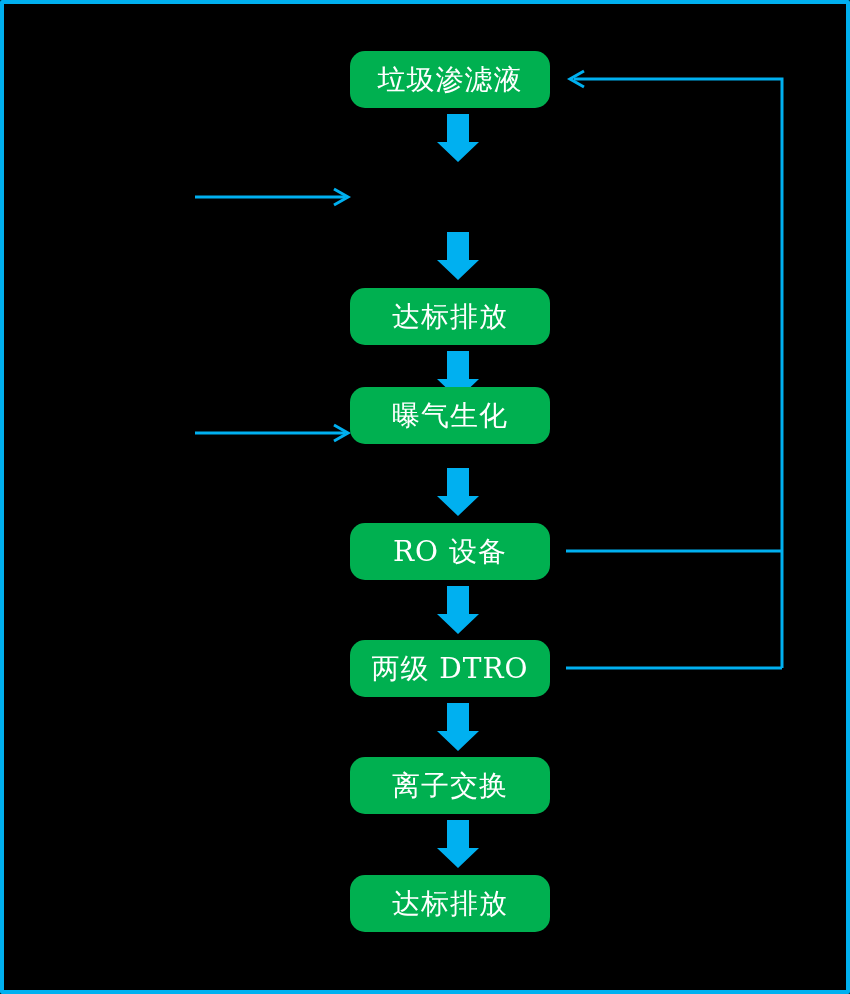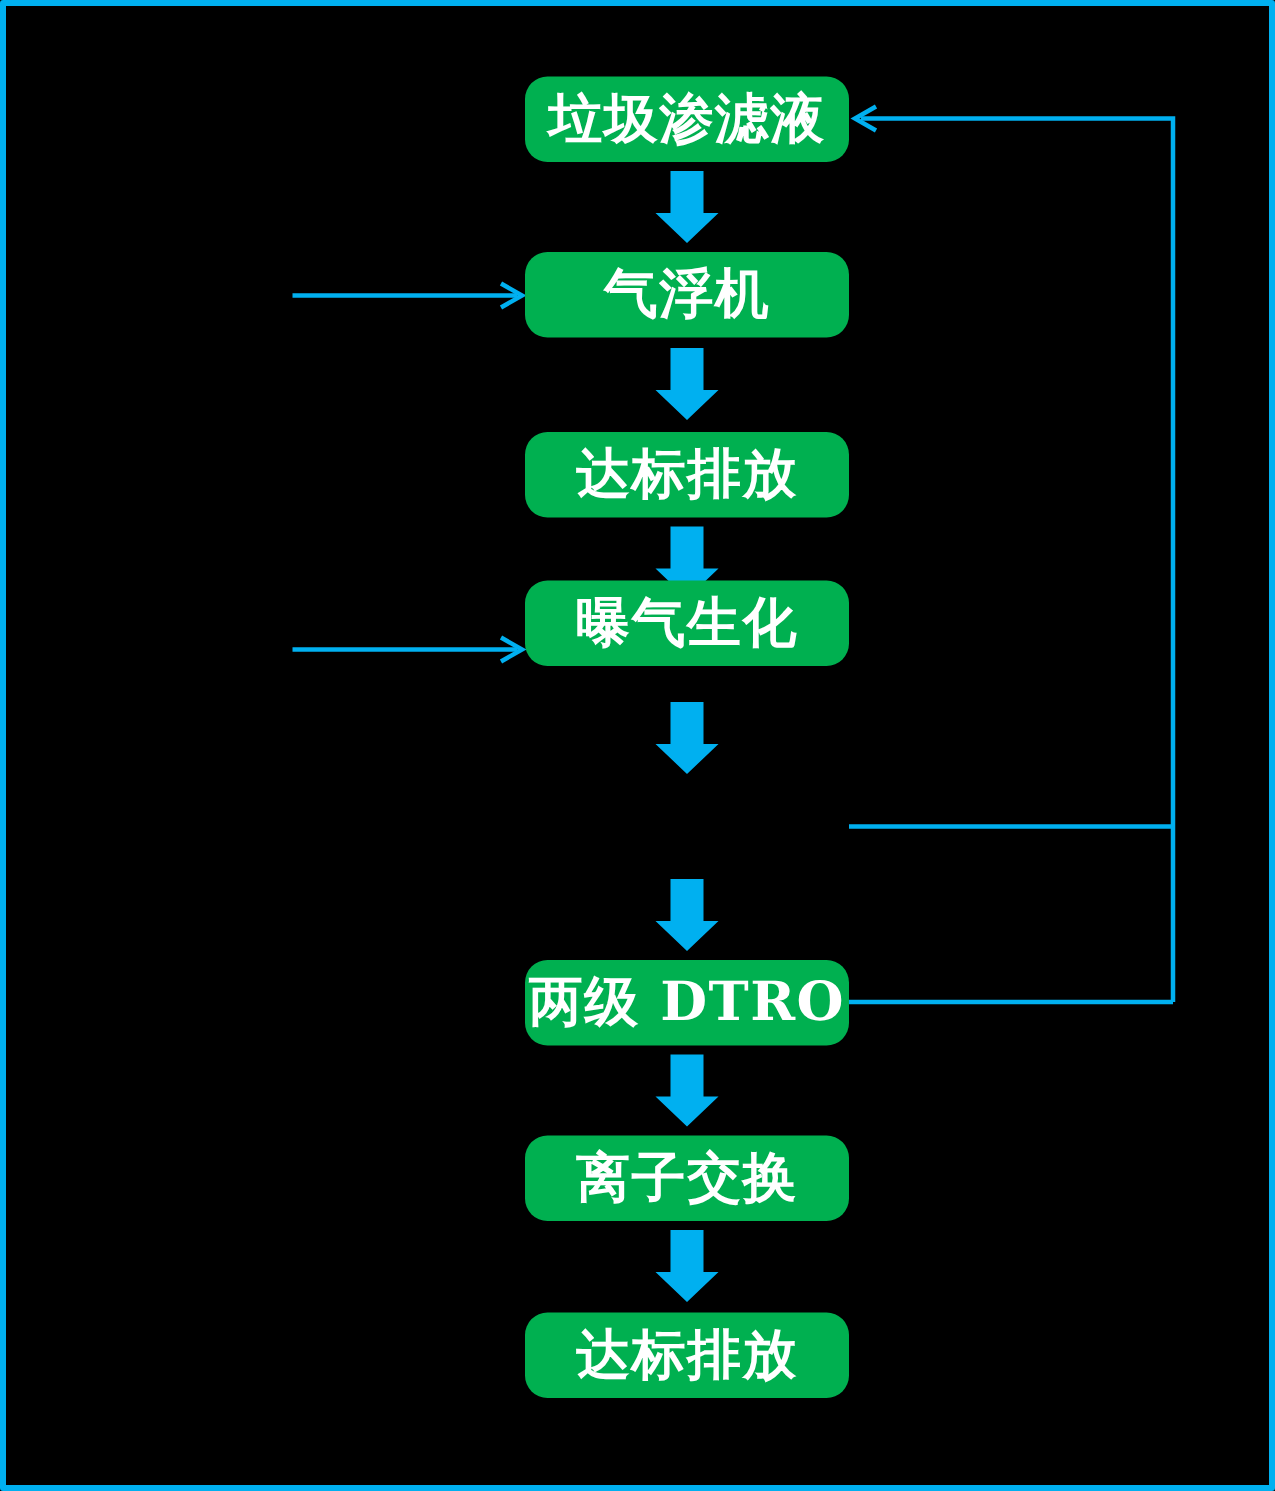--- a/index.html
+++ b/index.html
@@ -22,26 +22,26 @@
     border:4px solid var(--frame);
     border-radius:2px;
     pointer-events:none;
     box-sizing:border-box;
   }
   .connector-layer{
     position:absolute;left:0;top:0;width:850px;height:994px;
   }
   .node{
     position:absolute;
-    left:350px;width:216px;height:57px;
+    left:350px;width:200px;height:57px;
     background:var(--node-fill);
     border-radius:15px;
     color:var(--node-text);
     display:flex;align-items:center;justify-content:center;
-    font-size:36px;font-weight:bold;
+    font-size:28px;font-weight:normal;
     letter-spacing:1px;
     white-space:nowrap;
   }
   .n1{top:51px}.n2{top:168px}.n3{top:288px}.n4{top:387px}
   .n5{top:523px}.n6{top:640px}.n7{top:757px}.n8{top:875px}
   .down-arrow{fill:var(--connector);}
   .flow-line{stroke:var(--connector);stroke-width:3;fill:none;}
 </style>
 </head>
 <body>
@@ -64,21 +64,21 @@
     <path class="flow-line" d="M195,433 L345,433"></path>
     <polyline class="flow-line" points="334,425 348,433 334,441"></polyline>
 
     <path class="flow-line" d="M566,551 L782,551"></path>
     <path class="flow-line" d="M566,668 L782,668"></path>
     <path class="flow-line" d="M782,668 L782,79 L574,79"></path>
     <polyline class="flow-line" points="584,71 570,79 584,87"></polyline>
   </svg>
 
   <div class="node n1">垃圾渗滤液</div>
-  <div class="node n2">气浮机</div>
   <div class="node n3">达标排放</div>
   <div class="node n4">曝气生化</div>
+  <div class="node n5">RO 设备</div>
   <div class="node n7">离子交换</div>
   <div class="node n6">两级 DTRO</div>
   <div class="node n8">达标排放</div>
 
   <div class="frame"></div>
 </div>
 
 </body></html>

